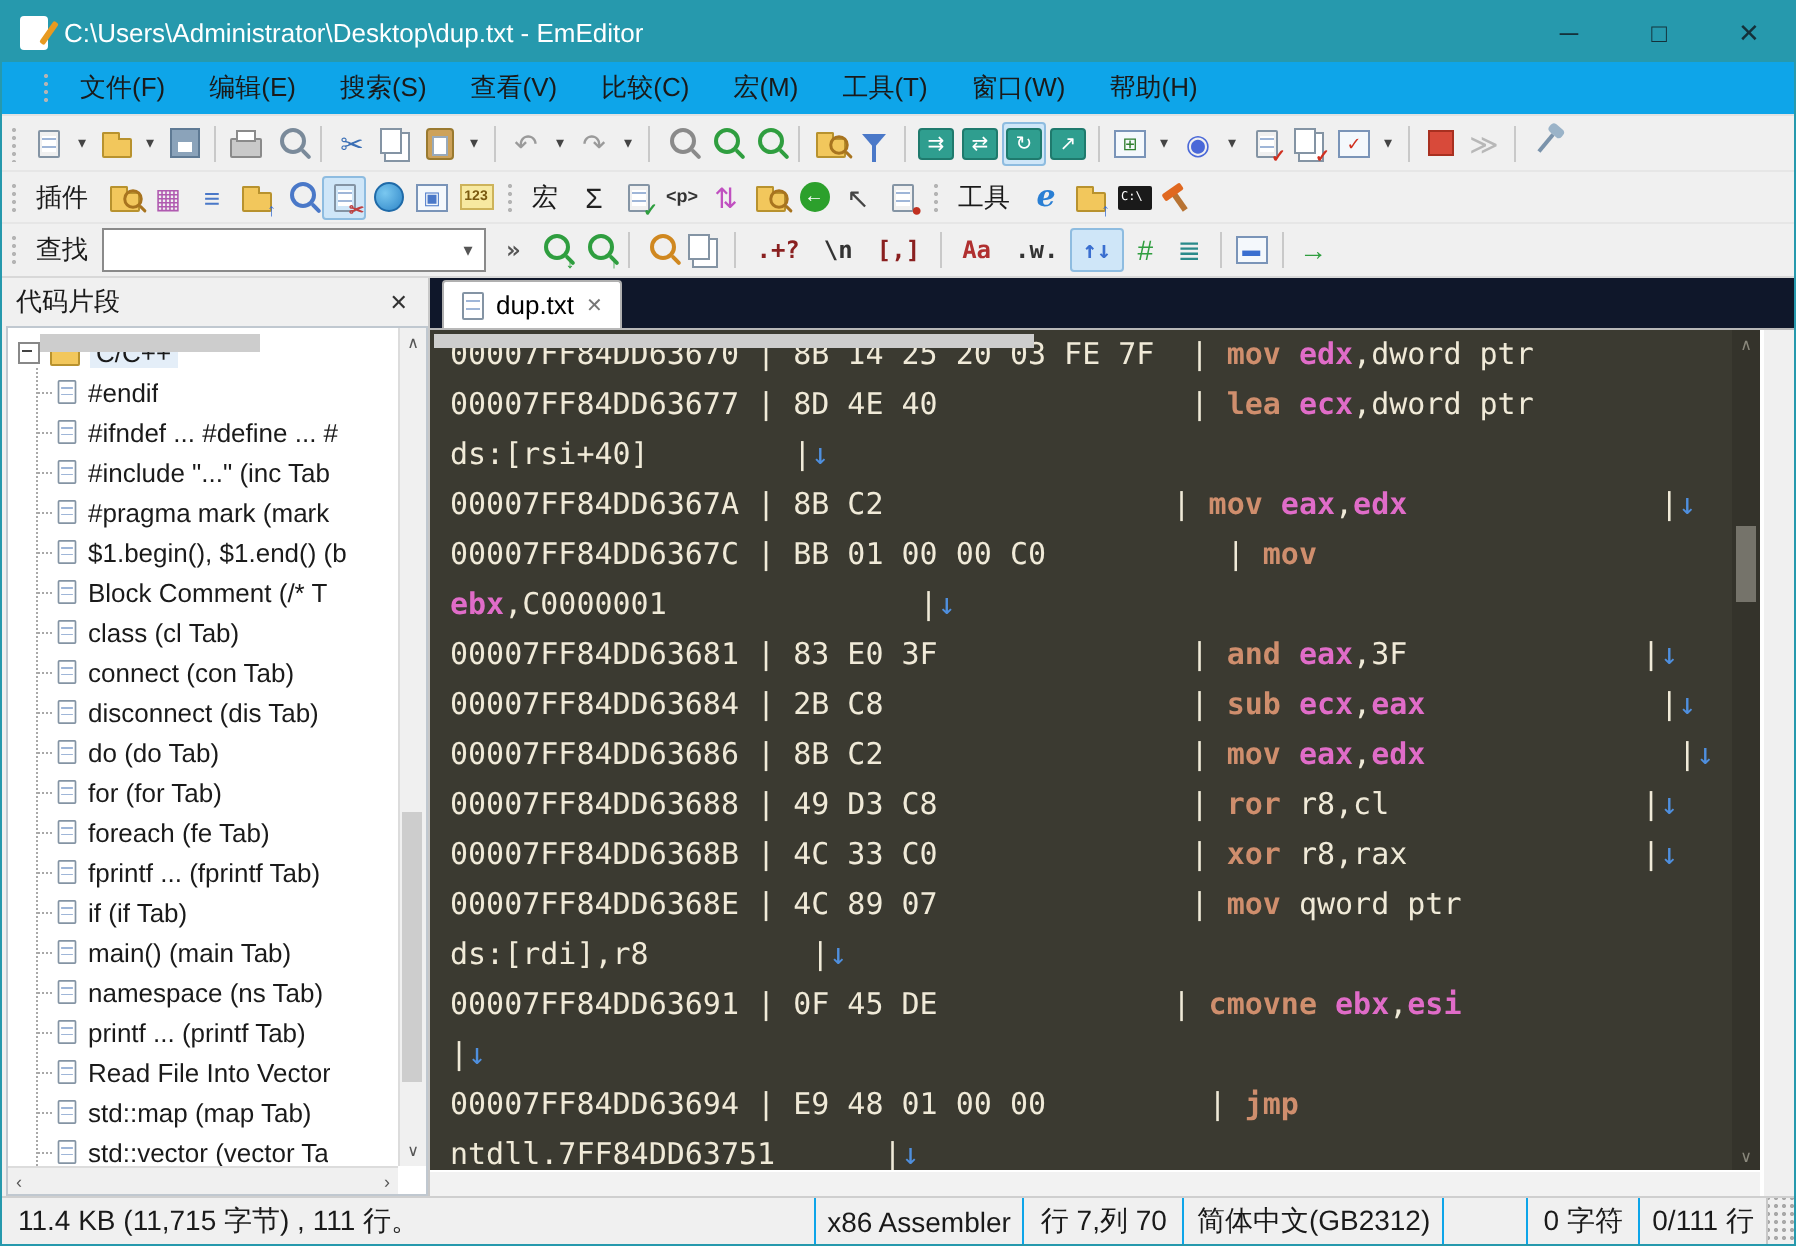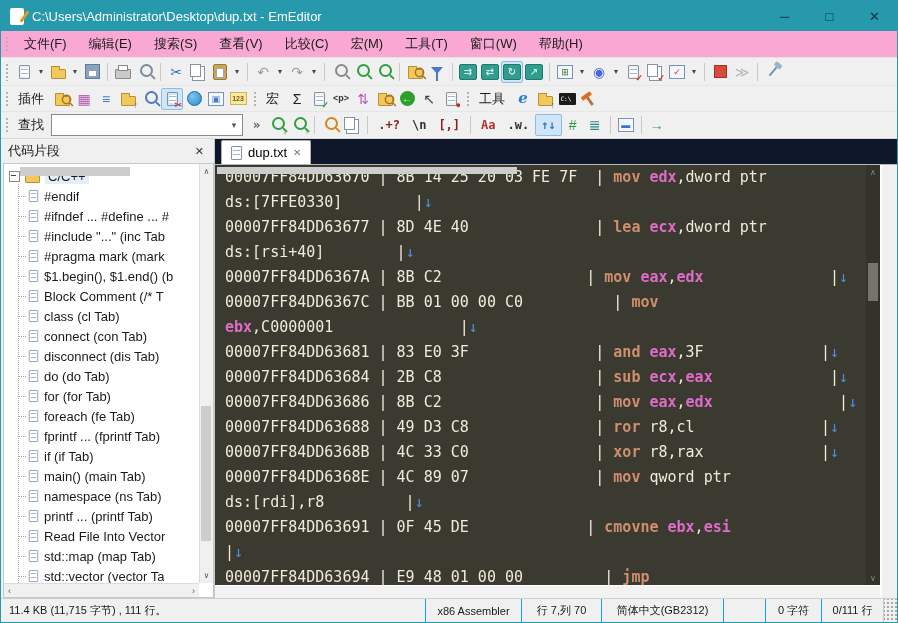--- a/index.html
+++ b/index.html
@@ -4,21 +4,21 @@
 <style>
   html,body{margin:0;padding:0;background:#d8d8d8;font-family:"Liberation Sans",sans-serif;}
   .window{width:898px;height:623px;background:#f0f0f0;border:1px solid #2699ad;box-sizing:border-box;display:flex;flex-direction:column;overflow:hidden;}
   
   .titlebar{height:30px;background:#2699ad;display:flex;align-items:center;flex:0 0 auto;}
   .appicon{width:14px;height:17px;background:#fff;border-radius:2px;position:relative;margin:0 8px 0 9px;flex:0 0 auto;}
   .appicon::after{content:"";position:absolute;right:-2px;top:2px;width:3px;height:13px;background:#e89a20;transform:rotate(35deg);border-radius:1px;}
   .title-text{color:#fff;font-size:13px;flex:1;white-space:nowrap;overflow:hidden;}
   .wbtn{width:45px;height:30px;display:inline-flex;align-items:center;justify-content:center;color:#14313a;font-size:13px;cursor:default;}
   
-  .menubar{height:26px;display:flex;align-items:center;background:#f9a8d4;border-bottom:1px solid #e2e2e2;}
+  .menubar{height:26px;display:flex;align-items:center;background:#0ea5e9;border-bottom:1px solid #e2e2e2;padding-left:16px;}
   .grip{width:5px;height:70%;margin:0 4px 0 3px;background-image:radial-gradient(circle,#b4b4b4 1px,transparent 1.1px);background-size:4px 4px;background-position:1px 1px;flex:0 0 auto;}
   .menu-items{display:flex;height:100%;align-items:center;}
   .menu-item{padding:0 11px;font-size:13px;color:#1a1a1a;line-height:26px;}
   
   .toolbar{display:flex;align-items:center;background:#f0f0f0;}
   .tb1{height:27px;border-bottom:1px solid #e6e6e6;}
   .tb2{height:25px;border-bottom:1px solid #e6e6e6;}
   .tb3{height:26px;border-bottom:1px solid #d8d8d8;}
   .tgroup{display:flex;align-items:center;height:100%;}
   .titems{display:flex;align-items:center;height:100%;}
@@ -99,21 +99,21 @@
   .c-d{color:#f0ead8;}
   .c-m{color:#cf8e6d;font-weight:bold;}
   .c-r{color:#e06cc8;font-weight:bold;}
   .c-w{color:#4f8fde;}
   .e-vscroll{position:absolute;top:0;right:0;bottom:12px;width:14px;background:#34332b;display:flex;flex-direction:column;justify-content:space-between;align-items:center;font-size:8px;color:#8a887c;padding:3px 0;box-sizing:border-box;}
   .e-vthumb{position:absolute;top:98px;right:2px;width:10px;height:38px;background:#75736a;}
   .e-hscroll{position:absolute;left:0;right:0;bottom:0;height:12px;background:#f2f2f2;border-top:1px solid #fff;}
   .e-hthumb{position:absolute;left:2px;top:2px;width:300px;height:7px;background:#cdcdcd;}
   .right-strip{width:15px;background:#f0f0f0;border-left:2px solid #fff;flex:0 0 auto;}
   
-  .status{height:23px;background:#f0f0f0;border-top:1px solid #cfcfcf;display:flex;align-items:stretch;font-size:11px;color:#1a1a1a;flex:0 0 auto;}
+  .status{height:23px;background:#f0f0f0;border-top:1px solid #cfcfcf;display:flex;align-items:stretch;font-size:14px;color:#1a1a1a;flex:0 0 auto;}
   .s-left{flex:1;display:flex;align-items:center;padding:0 8px;white-space:nowrap;overflow:hidden;}
   .scells{display:flex;}
   .scell{display:flex;align-items:center;justify-content:center;border-left:1px solid #0ea5e9;padding:0 6px;white-space:nowrap;box-sizing:border-box;}
   .scell:nth-child(1){min-width:96px;}
   .scell:nth-child(2){min-width:80px;}
   .scell:nth-child(3){min-width:122px;}
   .scell:nth-child(4){min-width:42px;}
   .scell:nth-child(5){min-width:56px;}
   .scell:nth-child(6){min-width:62px;text-align:center;}
   .corner{width:13px;border-left:1px solid #c8c8c8;background-image:radial-gradient(circle,#a8a8a8 1px,transparent 1.1px);background-size:4px 4px;background-position:2px 6px;}
@@ -527,21 +527,20 @@
         <div class="tab">
           <span class="ip lines"></span>
           <span>dup.txt</span>
           <span class="tab-close">✕</span>
         </div>
       </div>
       <div class="ed-wrap">
         <div class="editor">
           <div>
               <div class="erow"><span class="c-d">00007FF84DD63670 | 8B 14 25 20 03 FE 7F  | </span><span class="c-m">mov </span><span class="c-r">edx</span><span class="c-d">,dword ptr</span></div>
-              <div class="erow"><span class="c-d">ds:[7FFE0330]        |</span><span class="c-w">↓</span></div>
               <div class="erow"><span class="c-d">00007FF84DD63677 | 8D 4E 40              | </span><span class="c-m">lea </span><span class="c-r">ecx</span><span class="c-d">,dword ptr</span></div>
               <div class="erow"><span class="c-d">ds:[rsi+40]        |</span><span class="c-w">↓</span></div>
               <div class="erow"><span class="c-d">00007FF84DD6367A | 8B C2                | </span><span class="c-m">mov </span><span class="c-r">eax</span><span class="c-d">,</span><span class="c-r">edx</span><span class="c-d">              |</span><span class="c-w">↓</span></div>
               <div class="erow"><span class="c-d">00007FF84DD6367C | BB 01 00 00 C0          | </span><span class="c-m">mov</span></div>
               <div class="erow"><span class="c-r">ebx</span><span class="c-d">,C0000001              |</span><span class="c-w">↓</span></div>
               <div class="erow"><span class="c-d">00007FF84DD63681 | 83 E0 3F              | </span><span class="c-m">and </span><span class="c-r">eax</span><span class="c-d">,3F             |</span><span class="c-w">↓</span></div>
               <div class="erow"><span class="c-d">00007FF84DD63684 | 2B C8                 | </span><span class="c-m">sub </span><span class="c-r">ecx</span><span class="c-d">,</span><span class="c-r">eax</span><span class="c-d">             |</span><span class="c-w">↓</span></div>
               <div class="erow"><span class="c-d">00007FF84DD63686 | 8B C2                 | </span><span class="c-m">mov </span><span class="c-r">eax</span><span class="c-d">,</span><span class="c-r">edx</span><span class="c-d">              |</span><span class="c-w">↓</span></div>
               <div class="erow"><span class="c-d">00007FF84DD63688 | 49 D3 C8              | </span><span class="c-m">ror </span><span class="c-d">r8,cl              |</span><span class="c-w">↓</span></div>
               <div class="erow"><span class="c-d">00007FF84DD6368B | 4C 33 C0              | </span><span class="c-m">xor </span><span class="c-d">r8,rax             |</span><span class="c-w">↓</span></div>

